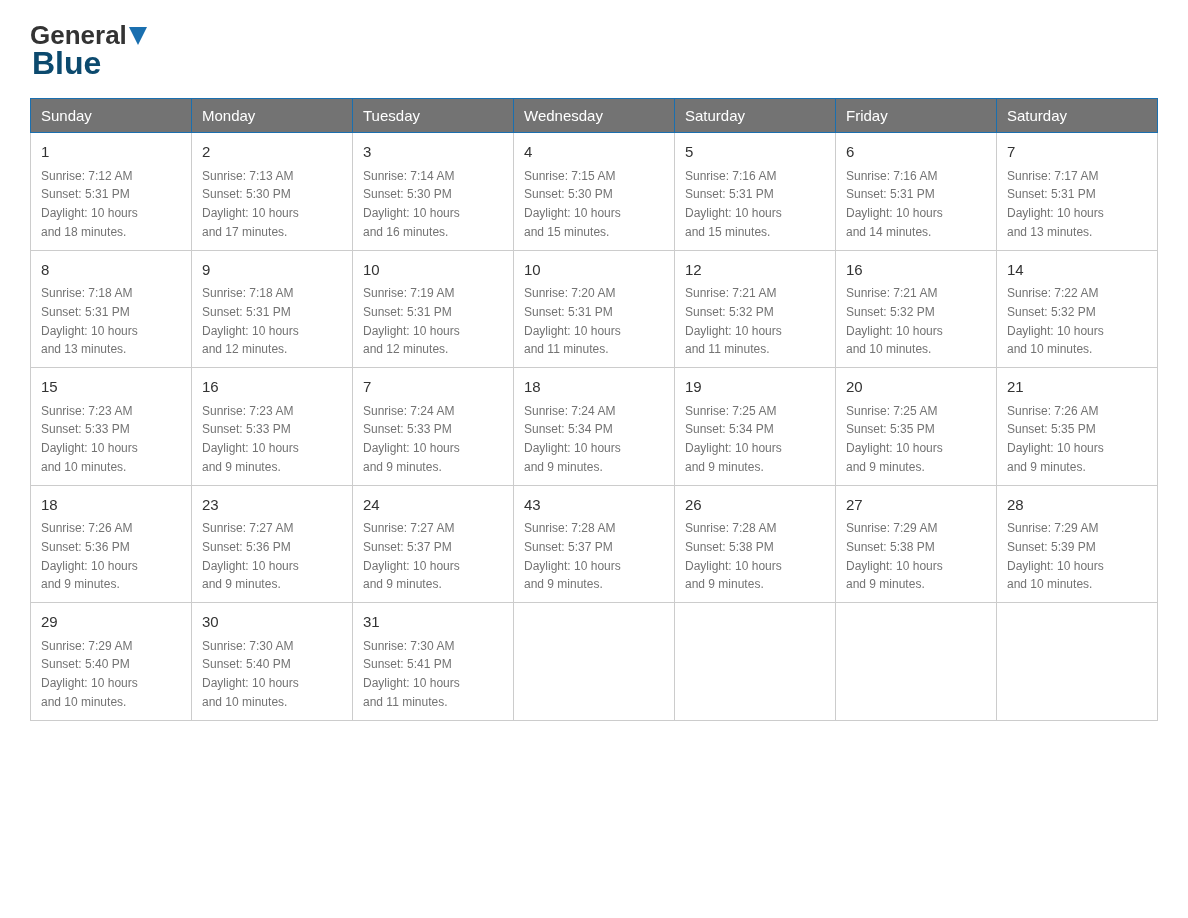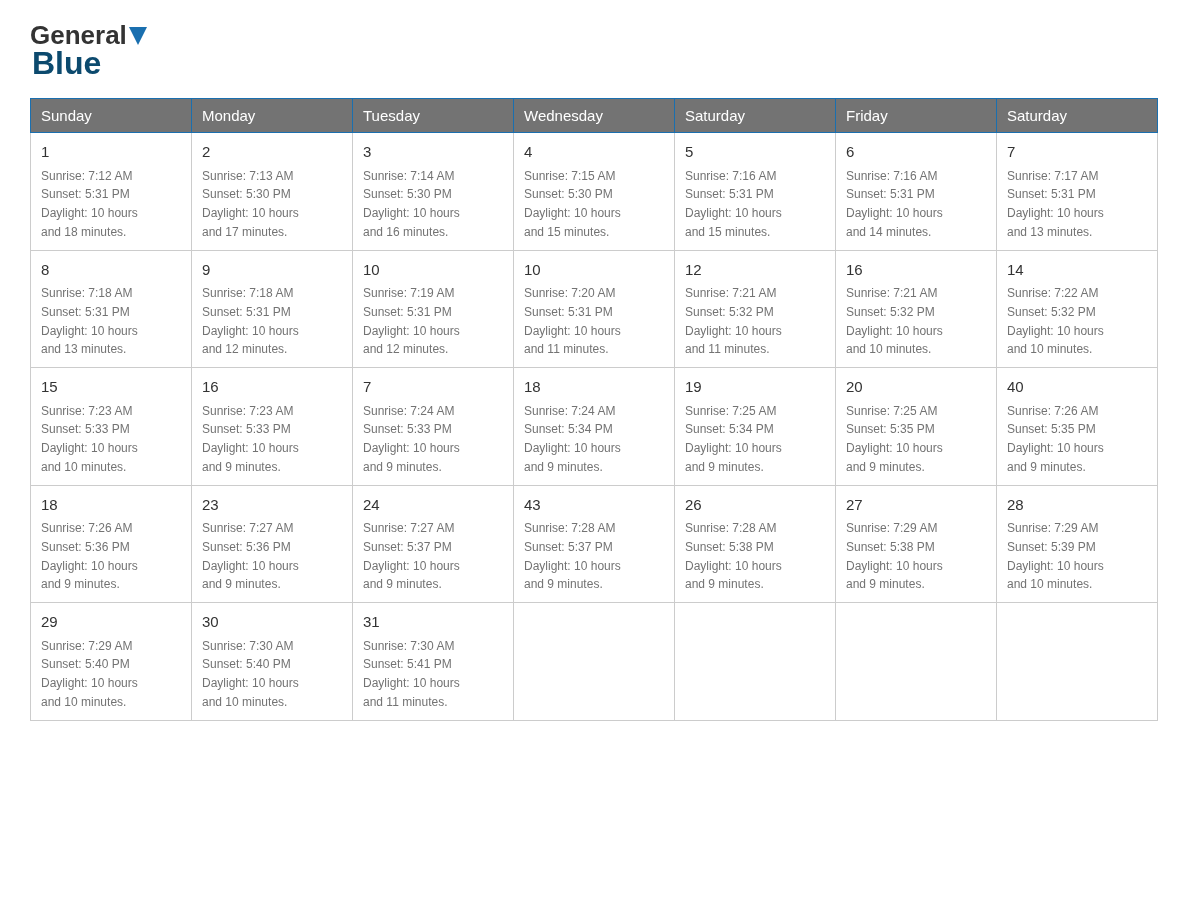--- a/index.html
+++ b/index.html
@@ -188,21 +188,21 @@
       </td>
         <td>
         <span class="day-num">19</span>
         <span class="day-info">Sunrise: 7:25 AM<br>Sunset: 5:34 PM<br>Daylight: 10 hours<br>and 9 minutes.</span>
       </td>
         <td>
         <span class="day-num">20</span>
         <span class="day-info">Sunrise: 7:25 AM<br>Sunset: 5:35 PM<br>Daylight: 10 hours<br>and 9 minutes.</span>
       </td>
         <td>
-        <span class="day-num">40</span>
+        <span class="day-num">21</span>
         <span class="day-info">Sunrise: 7:26 AM<br>Sunset: 5:35 PM<br>Daylight: 10 hours<br>and 9 minutes.</span>
       </td>
       </tr>
       <tr>
         <td>
         <span class="day-num">18</span>
         <span class="day-info">Sunrise: 7:26 AM<br>Sunset: 5:36 PM<br>Daylight: 10 hours<br>and 9 minutes.</span>
       </td>
         <td>
         <span class="day-num">23</span>

